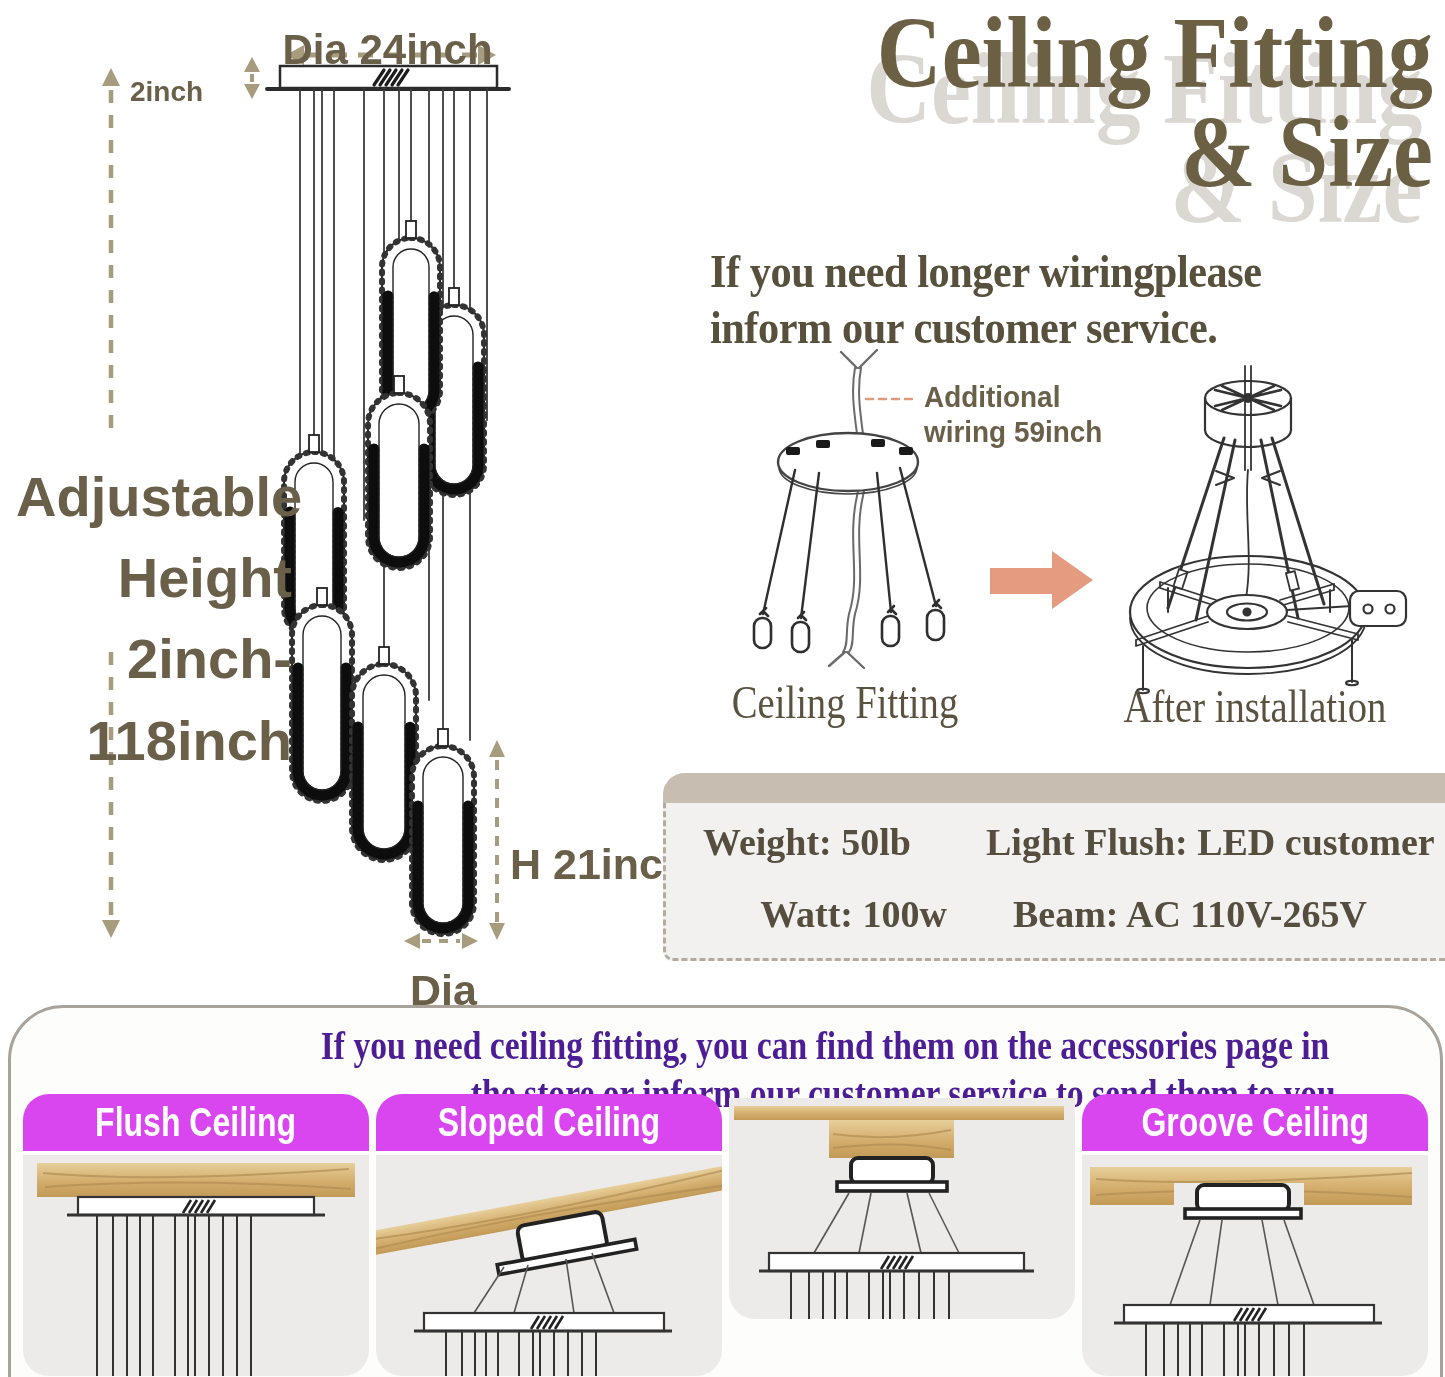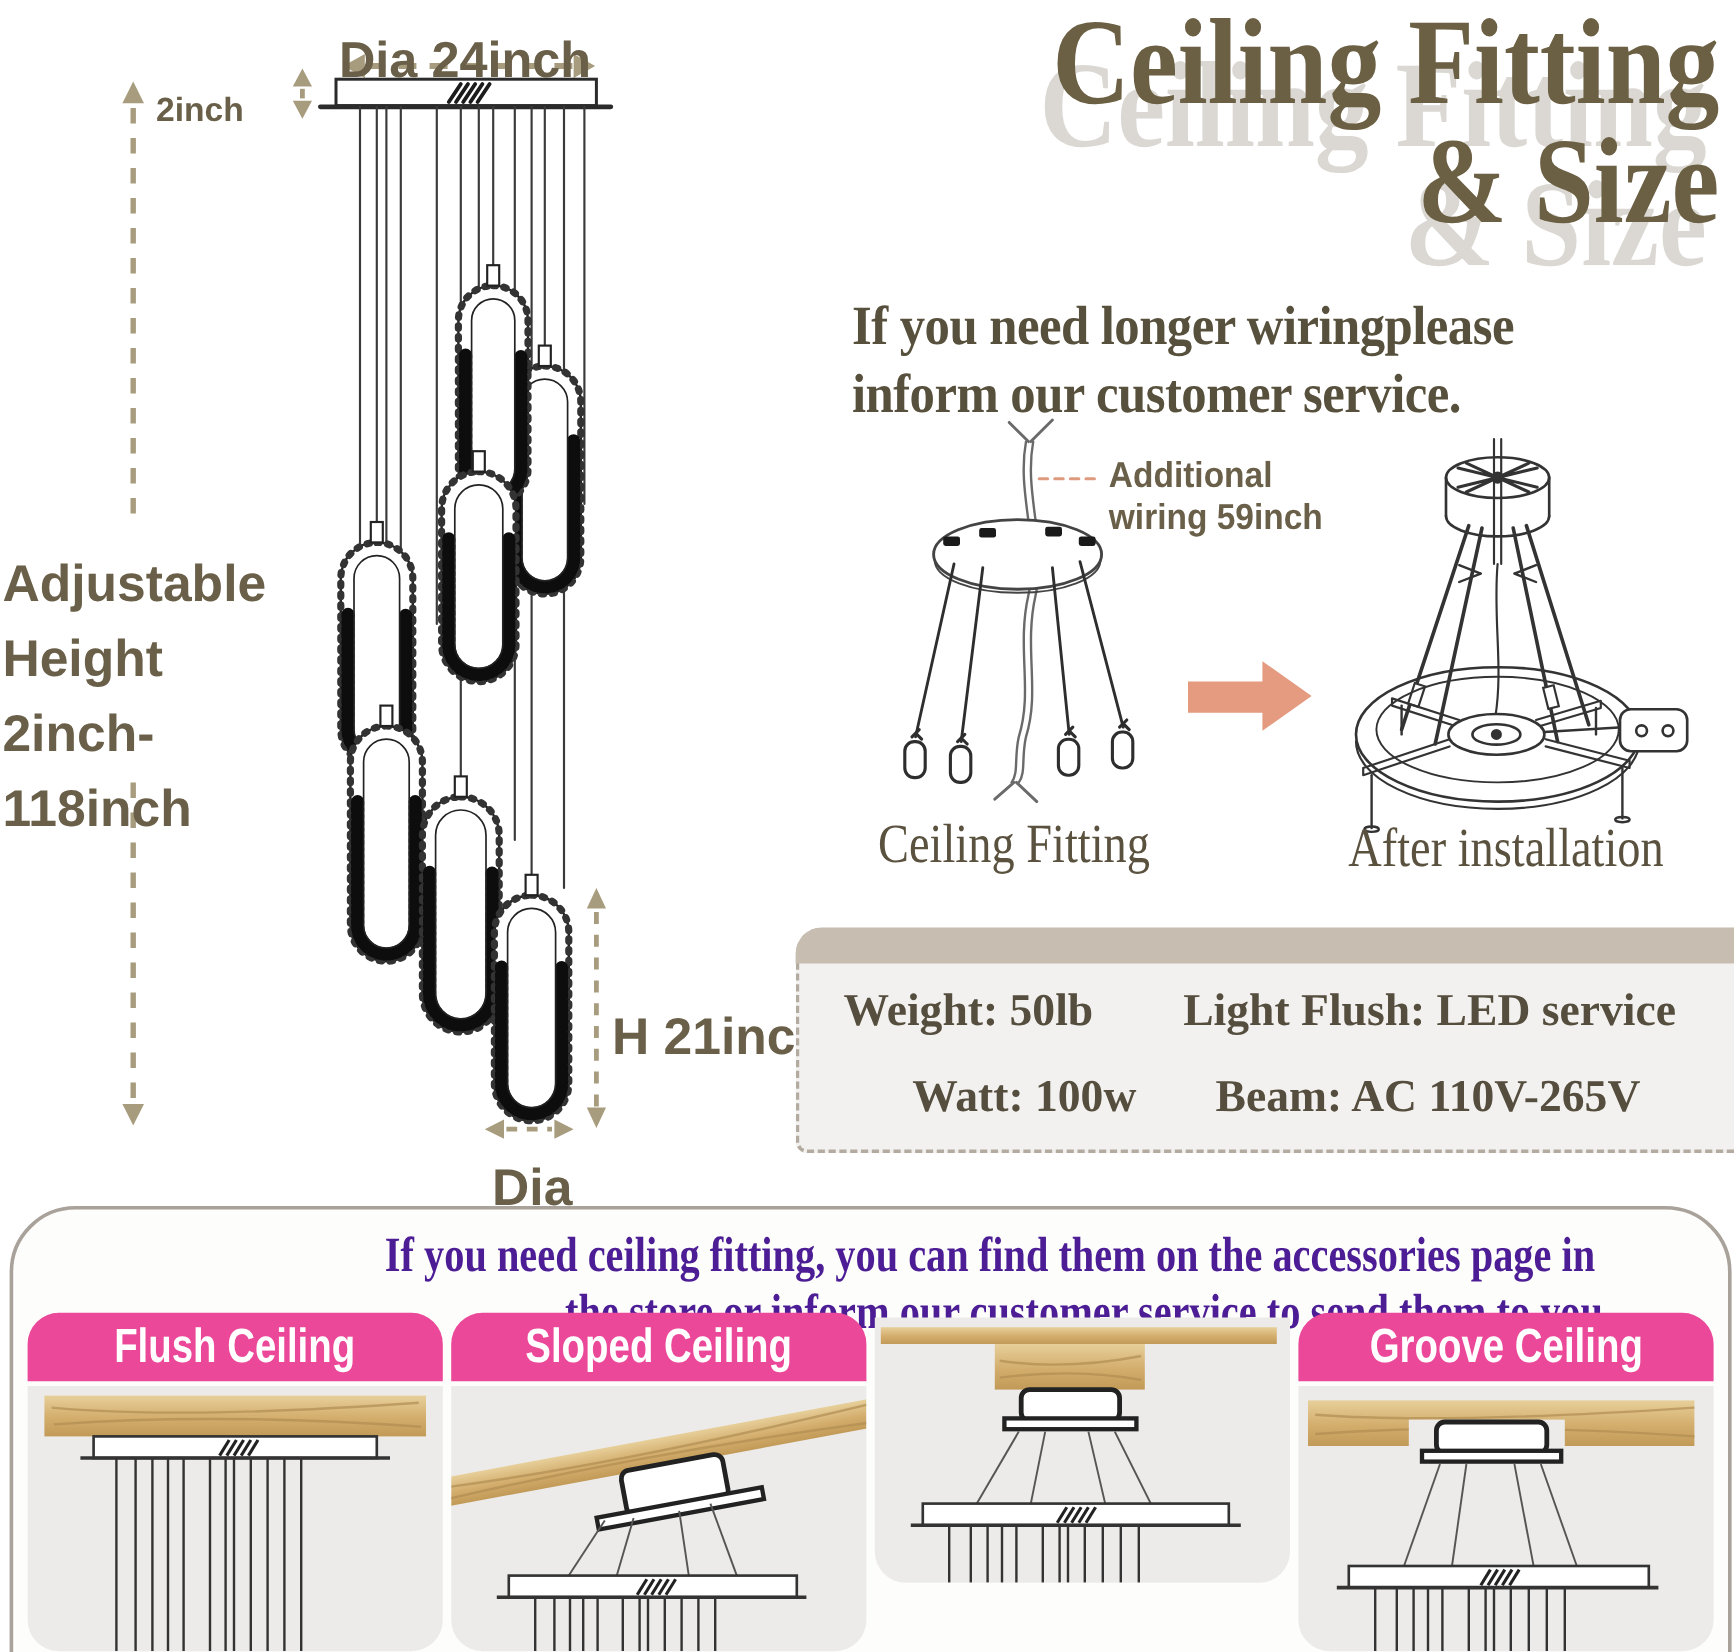--- a/index.html
+++ b/index.html
@@ -30,21 +30,21 @@
         font-weight:bold;font-size:38px;white-space:nowrap;text-align:right;}
   
   .bottombox{left:8px;top:1005px;width:1429px;height:390px;background:#fdfdfc;
              border:3px solid #a8a29a;border-radius:55px 55px 0 0;}
   .note{position:absolute;left:0;top:13px;width:100%;text-align:right;
         color:#4c1d95;font-family:"Liberation Serif",serif;font-weight:bold;
         font-size:41px;line-height:1.18;}
   .note .nline{display:inline-block;transform:scaleX(.82);white-space:nowrap;}
   .panels{position:absolute;left:12px;top:86px;width:1405px;display:flex;gap:7px;}
   .panel{width:346px;display:flex;flex-direction:column;}
-  .phead{height:57px;background:#ec4899;border-radius:26px 26px 0 0;
+  .phead{height:57px;background:#d946ef;border-radius:26px 26px 0 0;
          color:#fff;font-weight:bold;font-size:40px;text-align:center;line-height:56px;}
   .phead span{display:inline-block;transform:scaleX(.8);white-space:nowrap;}
   .pbody{margin-top:4px;height:221px;background:#ecebe9;border-radius:0 0 26px 26px;overflow:hidden;}
 </style>
 </head>
 <body>
 
 <div class="stage">
 
   <svg class="abs" style="left:0;top:0" width="1445" height="1377" viewBox="0 0 1445 1377">
@@ -260,21 +260,21 @@
 
       <line x1="1287" y1="610" x2="1352" y2="606"></line>
       <rect x="1350" y="591" width="56" height="35" rx="9" fill="#fff"></rect>
       <circle cx="1368" cy="609" r="4.5"></circle>
         <circle cx="1390" cy="609" r="4.5"></circle>
     </g>
   </svg>
 
   <div class="abs dim" style="left:270px;top:6px;width:235px;text-align:center;font-size:42px">Dia 24inch</div>
   <div class="abs dim" style="left:130px;top:56px;font-size:28px">2inch</div>
-  <div class="abs dim" style="left:2px;top:436px;width:276px;text-align:left;font-size:43px;line-height:1.45">
+  <div class="abs dim" style="left:16px;top:436px;width:276px;text-align:right;font-size:56px;line-height:1.45">
     <div>Adjustable</div>
     <div>Height</div>
     <div>2inch-118inch</div>
   </div>
   <div class="abs dim" style="left:510px;top:820px;font-size:43px">H 21inch</div>
   <div class="abs dim" style="left:356px;top:946px;width:175px;text-align:center;font-size:43px">Dia 7inch</div>
 
   <div class="abs title" style="right:12px;top:4px">
     <div>Ceiling Fitting</div>
     <div>&amp; Size</div>
@@ -294,21 +294,21 @@
   <div class="abs caption" style="left:1090px;top:680px;width:330px">After installation</div>
 
   <div class="abs specbox">
     <div class="specbar"></div>
     <div class="spec" style="left:37px;top:44px">
       <span>Weight:</span>
       <span>50lb</span>
     </div>
     <div class="spec" style="left:320px;top:44px">
       <span>Light Flush:</span>
-      <span>LED service</span>
+      <span>LED customer</span>
     </div>
     <div class="spec" style="left:37px;top:116px">
       <span style="display:inline-block;width:150px">Watt:</span>
       <span>100w</span>
     </div>
     <div class="spec" style="left:347px;top:116px">
       <span>Beam:</span>
       <span>AC 110V-265V</span>
     </div>
   </div>

